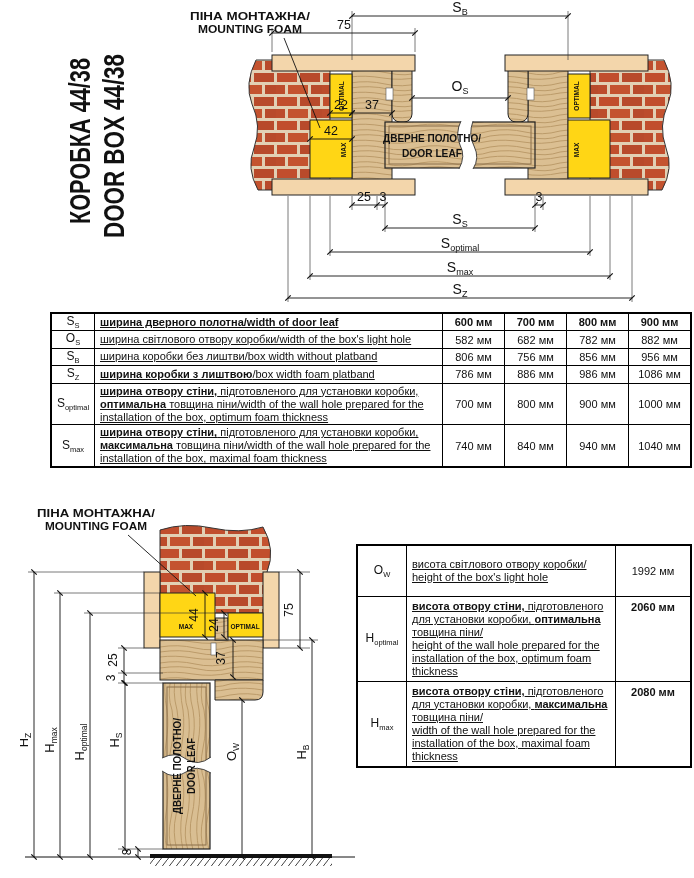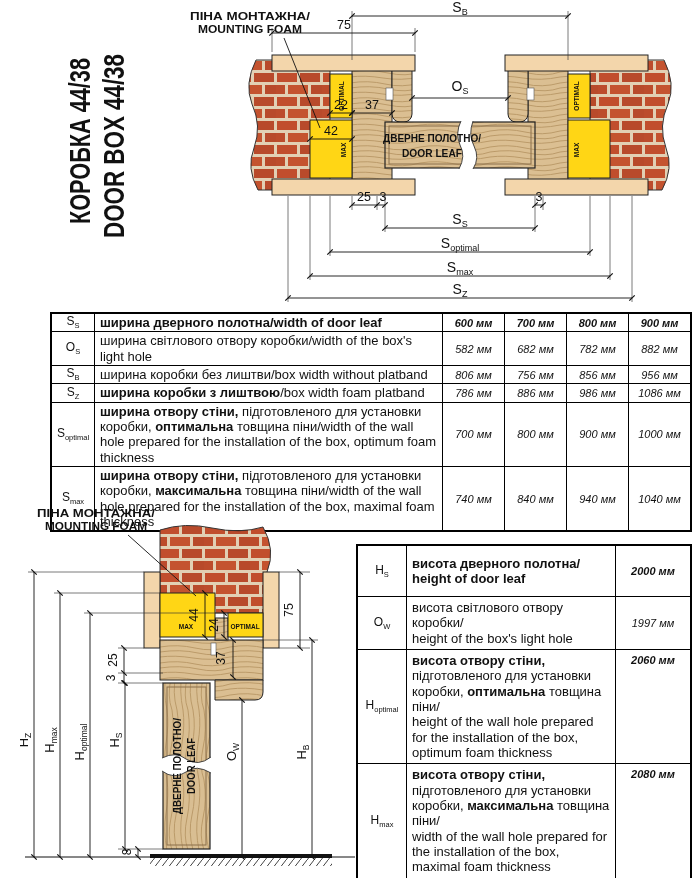--- a/index.html
+++ b/index.html
@@ -6,22 +6,22 @@
   body{width:694px;height:878px;position:relative;background:#fff;
        font-family:"Liberation Sans",sans-serif;color:#111;overflow:hidden;}
   svg text{font-family:"Liberation Sans",sans-serif;fill:#111;}
   b{font-weight:700;}
   table{border-collapse:collapse;table-layout:fixed;background:#fff;}
   .stable{position:absolute;left:50px;top:312px;width:642px;border:2px solid #000;}
   .htable{position:absolute;left:356px;top:544px;width:336px;border:2px solid #000;}
   td{border:1px solid #000;vertical-align:middle;}
   td.sym{width:40px;text-align:center;font-size:12px;padding:0 1px;}
   td.sym sub{font-size:7.5px;}
-  td.desc{font-size:13px;line-height:1.18;padding:1px 5px;}
-  td.val{width:57px;text-align:center;font-size:11px;white-space:nowrap;padding:1px 2px;font-style:italic;}
+  td.desc{font-size:11px;line-height:1.18;padding:1px 5px;text-decoration:underline;}
+  td.val{width:57px;text-align:center;font-size:11px;white-space:nowrap;padding:1px 2px;}
   .htable td.sym{width:46px;}
   .htable td.val{width:70px;}
   .htable td.desc{padding:3px 5px;}
   .htable tr.short td{height:44px;}
   td.bv{font-weight:700;}
   td.vt{vertical-align:top;padding-top:4px;}
 </style>
 </head>
 <body>
 
@@ -299,28 +299,23 @@
     <text transform="translate(178,115) rotate(-90)" text-anchor="middle" font-size="12">44</text>
     <text transform="translate(198,125) rotate(-90)" text-anchor="middle" font-size="12">24</text>
     <text transform="translate(205,158) rotate(-90)" text-anchor="middle" font-size="12">37</text>
     <text transform="translate(273,110) rotate(-90)" text-anchor="middle" font-size="12.5">75</text>
   </g>
 </svg>
 
 <table class="htable">
   <tbody>
   <tr class="short">
-    <td class="sym"><span>H</span><sub>S</sub></td>
-    <td class="desc"><b>висота дверного полотна/</b><br><b>height of door leaf</b></td>
-    <td class="val bv">2000 мм</td>
-  </tr>
-  <tr class="short">
     <td class="sym"><span>O</span><sub>W</sub></td>
     <td class="desc"><span>висота світлового отвору коробки/</span><br><span>height of the box's light hole</span></td>
-    <td class="val">1997 мм</td>
+    <td class="val">1992 мм</td>
   </tr>
   <tr>
     <td class="sym"><span>H</span><sub>optimal</sub></td>
     <td class="desc"><b>висота отвору стіни,</b><span> підготовленого для установки коробки, </span><b>оптимальна</b><span> товщина піни/</span><br><span>height of the wall hole prepared for the installation of the box, optimum foam thickness</span></td>
     <td class="val bv vt">2060 мм</td>
   </tr>
   <tr>
     <td class="sym"><span>H</span><sub>max</sub></td>
     <td class="desc"><b>висота отвору стіни,</b><span> підготовленого для установки коробки, </span><b>максимальна</b><span> товщина піни/</span><br><span>width of the wall hole prepared for the installation of the box, maximal foam thickness</span></td>
     <td class="val bv vt">2080 мм</td>

